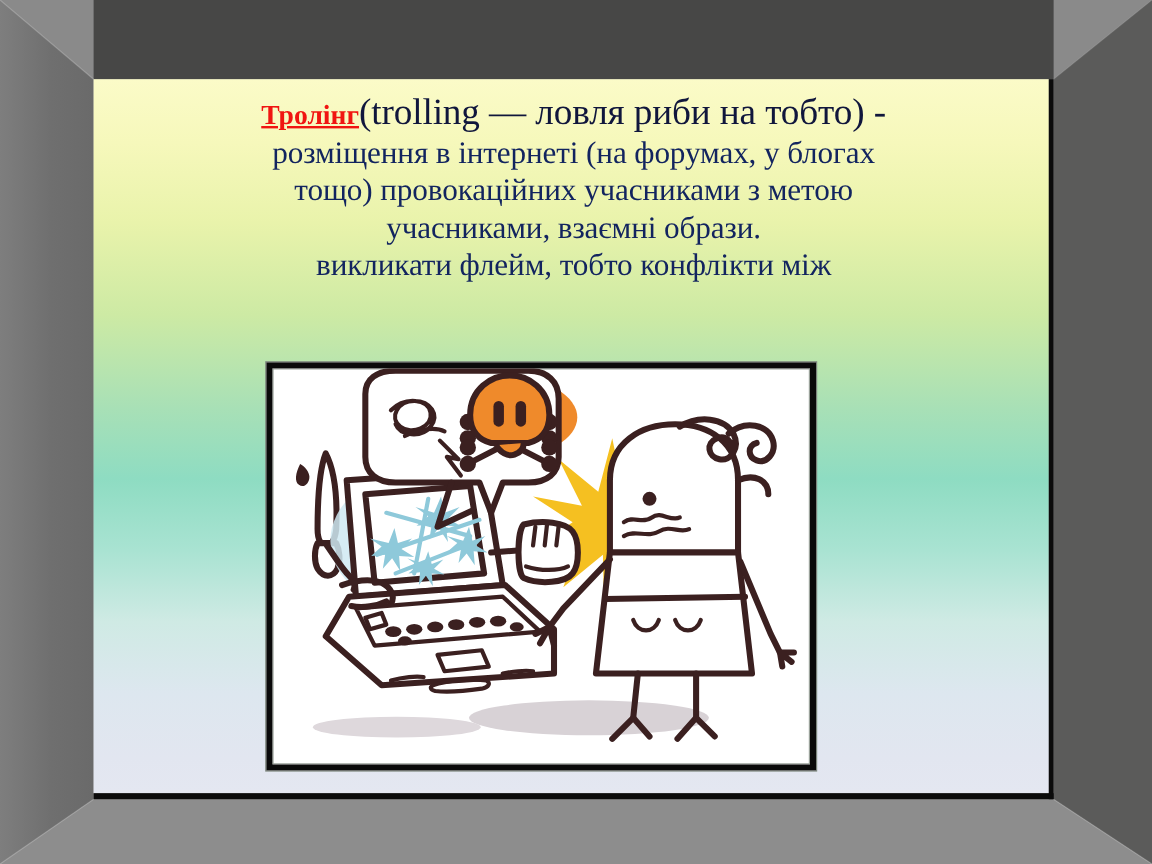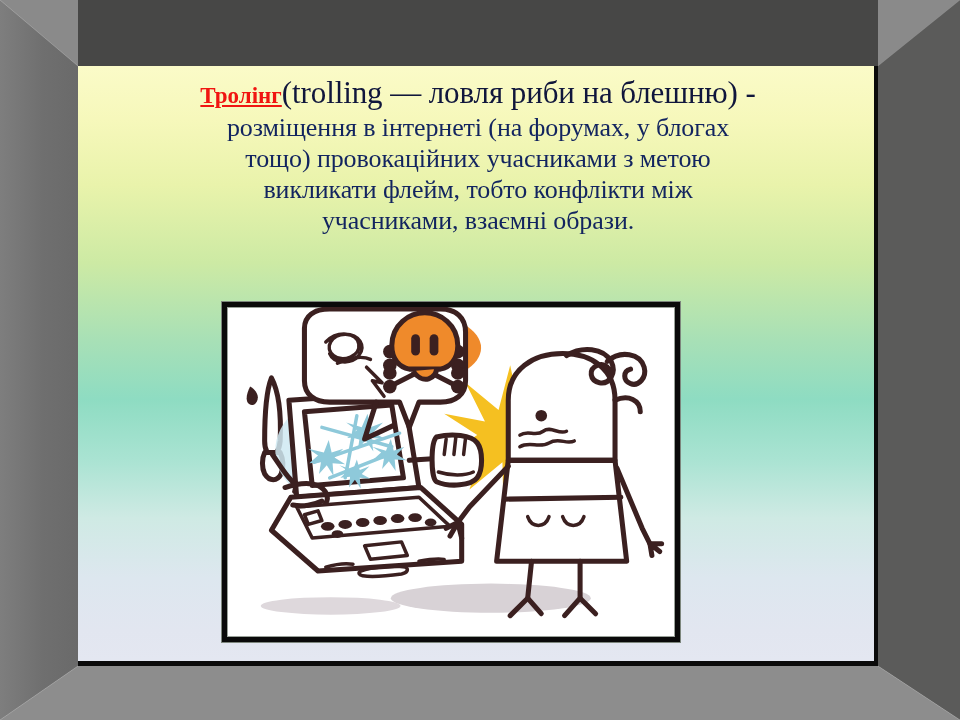--- a/index.html
+++ b/index.html
@@ -139,25 +139,25 @@
       <line x1="0" y1="0" x2="78" y2="66" stroke="rgba(255,255,255,0.22)" stroke-width="1"></line>
       <line x1="960" y1="0" x2="878" y2="66" stroke="rgba(255,255,255,0.10)" stroke-width="1"></line>
       <line x1="0" y1="720" x2="78" y2="666" stroke="rgba(255,255,255,0.22)" stroke-width="1"></line>
       <line x1="960" y1="720" x2="878" y2="666" stroke="rgba(255,255,255,0.22)" stroke-width="1"></line>
     </svg>
   </div>
 
   <div id="content-panel">
 
     <div id="definition-text">
-      <span class="tline"><span class="term">Тролінг</span><span class="gloss">(trolling — ловля риби на блешню) -</span></span>
+      <span class="tline"><span class="term">Тролінг</span><span class="gloss">(trolling — ловля риби на тобто) -</span></span>
       <span class="tline body-bold">розміщення в інтернеті (на форумах, у блогах</span>
       <span class="tline body-bold">тощо) провокаційних учасниками з метою</span>
+      <span class="tline body-bold">учасниками, взаємні образи.</span>
       <span class="tline body-bold">викликати флейм, тобто конфлікти між</span>
-      <span class="tline body-bold">учасниками, взаємні образи.</span>
     </div>
 
     <div id="illustration-frame">
       <svg viewBox="0 0 458 340">
         <defs>
           <style>
             .ink  { fill:none; stroke:#3b2020; stroke-width:5.2; stroke-linecap:round; stroke-linejoin:round; }
             .ink-thin { fill:none; stroke:#3b2020; stroke-width:3.6; stroke-linecap:round; stroke-linejoin:round; }
             .inkfill { fill:#3b2020; }
             .white-fill { fill:#ffffff; stroke:#3b2020; stroke-width:5.2; stroke-linejoin:round; stroke-linecap:round;}

